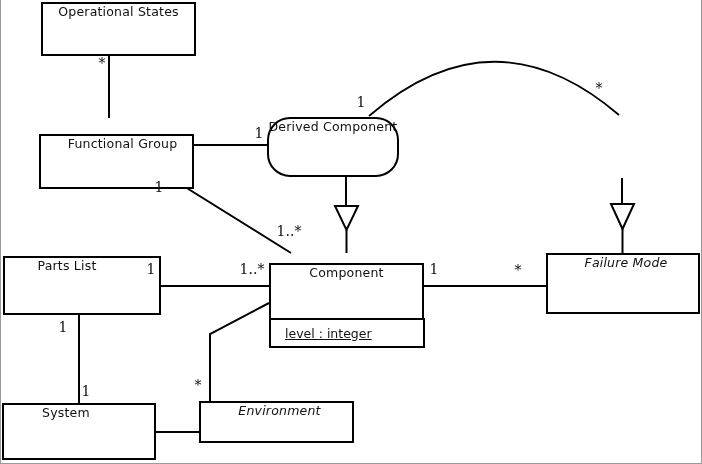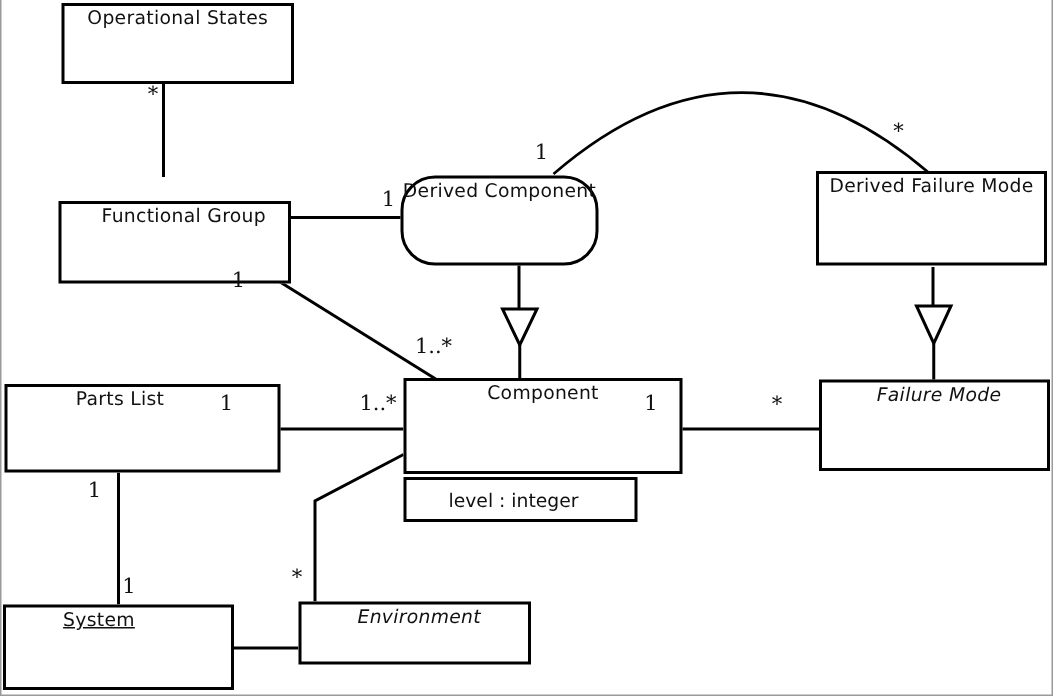--- a/index.html
+++ b/index.html
@@ -44,34 +44,35 @@
     box-sizing: border-box;
     border: 2px solid #000000;
     background: #ffffff;
     display: flex;
     align-items: center;
     justify-content: flex-start;
   }
   .attr-text {
     font-size: 12.5px;
     color: #111111;
-    padding-left: 28px;
+    padding-left: 14px;
     white-space: nowrap;
+    text-decoration: underline;
   }
   .mult {
     position: absolute;
     transform: translate(-50%, -50%);
     font-family: "DejaVu Serif", serif;
     font-size: 14px;
     color: #111111;
     white-space: nowrap;
     line-height: 1;
   }
   .sh-l15 { transform: translateX(-15px); }
-  .sh-l13 { transform: translateX(-13px); text-decoration: underline; }
+  .sh-l13 { transform: translateX(-13px); }
   .sh-r6  { transform: translateX(6px); }
   .sh-r3  { transform: translateX(3px); font-style: italic; }
 </style>
 </head>
 <body>
 
 <div id="stage">
 
   <svg id="edges" viewBox="0 0 702 464" xmlns="http://www.w3.org/2000/svg">
 
@@ -107,29 +108,26 @@
   </div>
 
   <div class="class-box" style="left:38px; top:134px; width:155px; height:55px;">
     <span class="class-name sh-r6">Functional Group</span>
   </div>
 
   <div class="class-box" style="left:266px; top:117px; width:132px; height:60px;border-radius:23px;">
     <span class="class-name">Derived Component</span>
   </div>
 
-  <div class="class-box" style="left:543px; top:114px; width:154px; height:63px;">
-    <span class="class-name">Derived Failure Mode</span>
-  </div>
 
-  <div class="class-box" style="left:2px; top:256px; width:184px; height:59px;">
+  <div class="class-box" style="left:2px; top:256px; width:158px; height:59px;">
     <span class="class-name sh-l15">Parts List</span>
   </div>
 
-  <div class="class-box" style="left:268px; top:252px; width:186px; height:64px;">
+  <div class="class-box" style="left:268px; top:263px; width:155px; height:64px;">
     <span class="class-name">Component</span>
   </div>
   <div class="attr-box" style="left:268px; top:318px; width:156px; height:30px;">
     <span class="attr-text">level : integer</span>
   </div>
 
   <div class="class-box" style="left:545px; top:253px; width:154px; height:61px;">
     <span class="class-name sh-r3">Failure Mode</span>
   </div>
 

